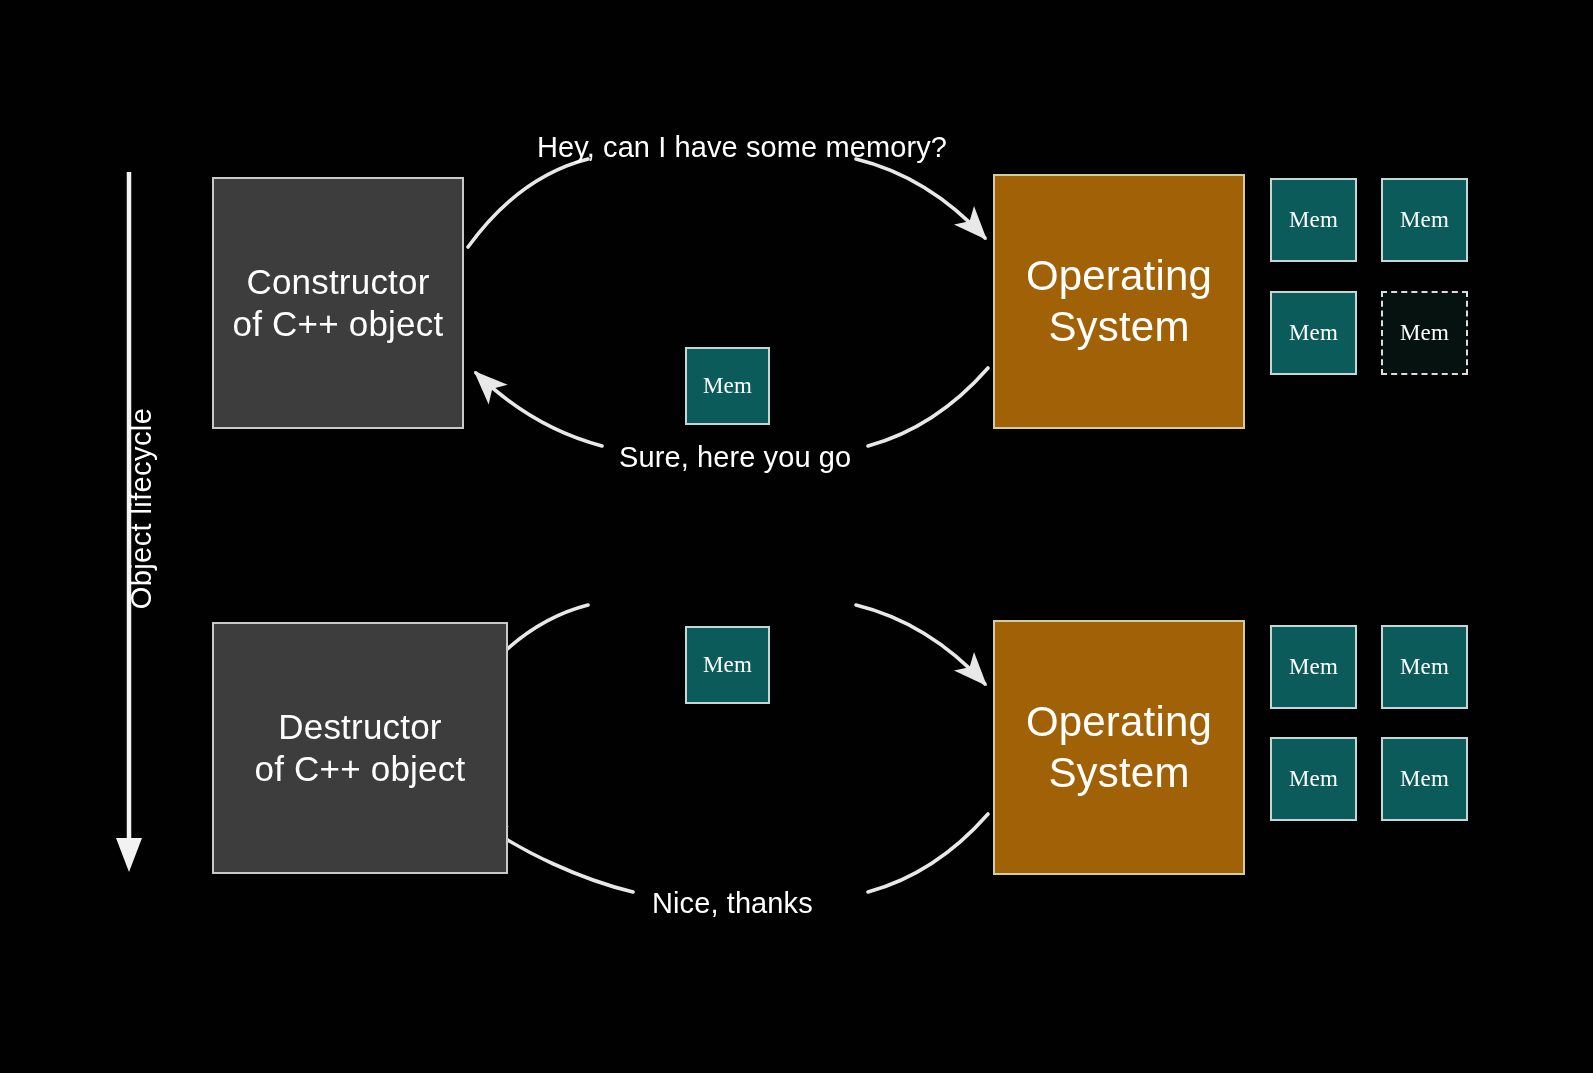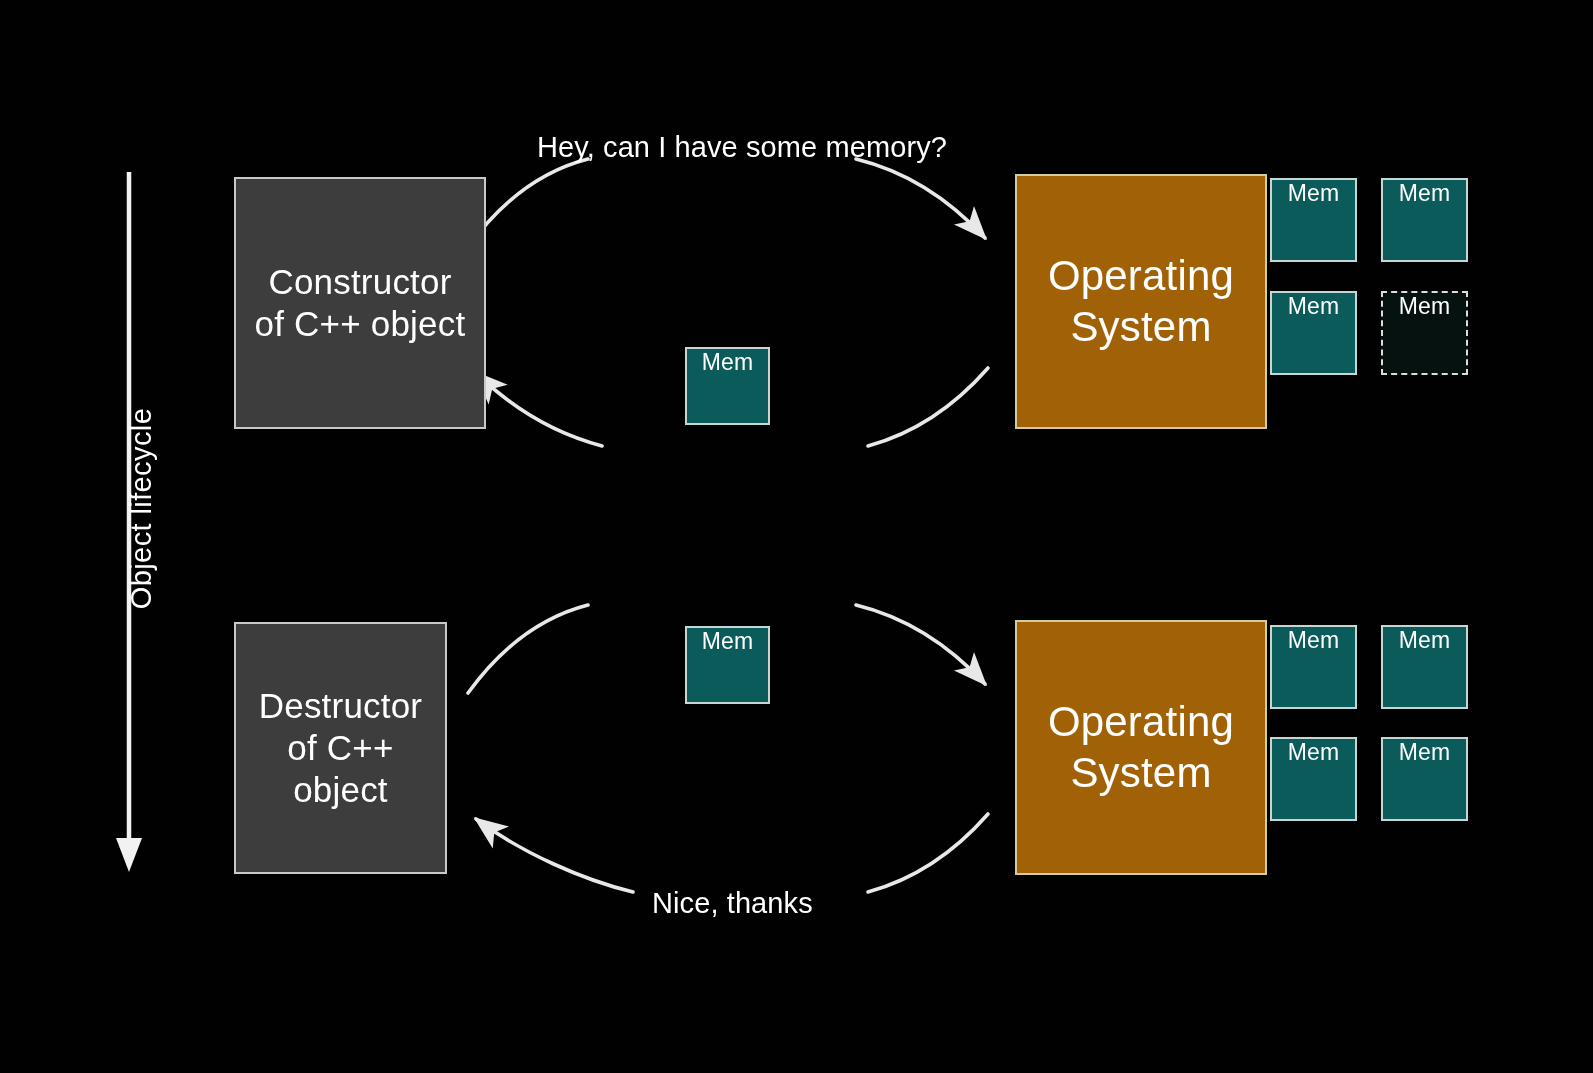--- a/index.html
+++ b/index.html
@@ -27,47 +27,47 @@
 
   
   .actor-box {
     display: flex;
     align-items: center;
     justify-content: center;
     text-align: center;
     color: #ffffff;
     letter-spacing: 0.2px;
     line-height: 1.2;
-    margin-left: 22px;
   }
   .actor-box .label-lines {
     display: block;
     white-space: pre-line;
   }
   .proc-box {
     background: #3d3d3d;
     border: 2px solid #c9c9c9;
     font-size: 35px;
   }
   .os-box {
     background: #a16207;
     border: 2px solid #d2cda0;
     font-size: 42px;
   }
 
   
   .mem-block {
     display: flex;
-    align-items: flex-start;
+    align-items: center;
     justify-content: center;
     background: #0b5b5b;
     border: 2px solid #c5d6d6;
     color: #ffffff;
     font-size: 23px;
     letter-spacing: 0.2px;
+    font-family: Liberation Serif, serif;
   }
   .mem-block.freed {
     background: #061210;
     border: 2px dashed #dcdcdc;
   }
   .mem-block.floating {
     font-size: 23px;
   }
 
   
@@ -139,39 +139,40 @@
   <div class="abs actor-box proc-box" style="left:212px; top:177px; width:252px; height:252px;">
     <span class="label-lines"><span>Constructor</span><br><span>of C++ object</span></span>
   </div>
 
   <div class="abs actor-box os-box" style="left:993px; top:174px; width:252px; height:255px;">
     <span class="label-lines"><span>Operating</span><br><span>System</span></span>
   </div>
 
   <div class="abs caption" style="left:525px; top:131px;margin-left:12px;">Hey, can I have some memory?</div>
 
+  <div class="abs caption" style="left:619px; top:441px;">Sure, here you go</div>
 
   <div class="abs mem-block floating" style="left:685px; top:347px; width:85px; height:78px;">
     <span>Mem</span>
   </div>
 
   <div class="abs mem-block" style="left:1270px; top:178px; width:87px; height:84px;">
     <span>Mem</span>
   </div>
   <div class="abs mem-block" style="left:1381px; top:178px; width:87px; height:84px;">
     <span>Mem</span>
   </div>
   <div class="abs mem-block" style="left:1270px; top:291px; width:87px; height:84px;">
     <span>Mem</span>
   </div>
   <div class="abs mem-block freed" style="left:1381px; top:291px; width:87px; height:84px;">
     <span>Mem</span>
   </div>
 
-  <div class="abs actor-box proc-box" style="left:212px; top:622px; width:213px; height:252px;">
+  <div class="abs actor-box proc-box" style="left:212px; top:622px; width:296px; height:252px;">
     <span class="label-lines"><span>Destructor</span><br><span>of C++ object</span></span>
   </div>
 
   <div class="abs actor-box os-box" style="left:993px; top:620px; width:252px; height:255px;">
     <span class="label-lines"><span>Operating</span><br><span>System</span></span>
   </div>
 
 
   <div class="abs caption" style="left:652px; top:887px;">Nice, thanks</div>
 

